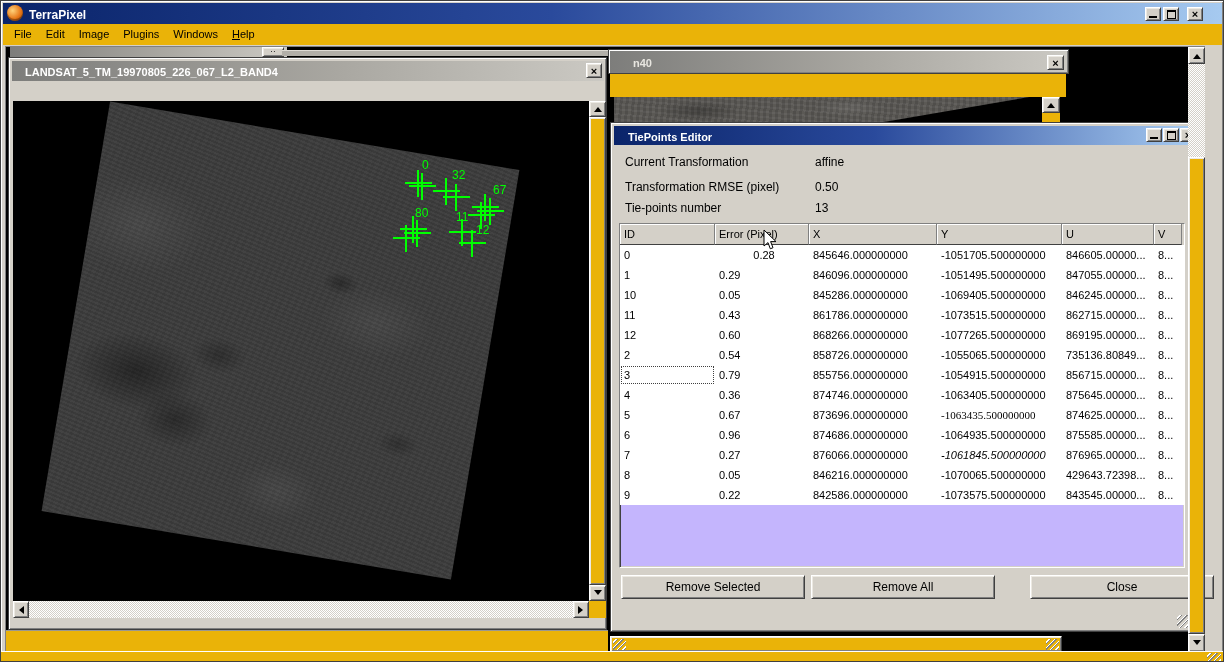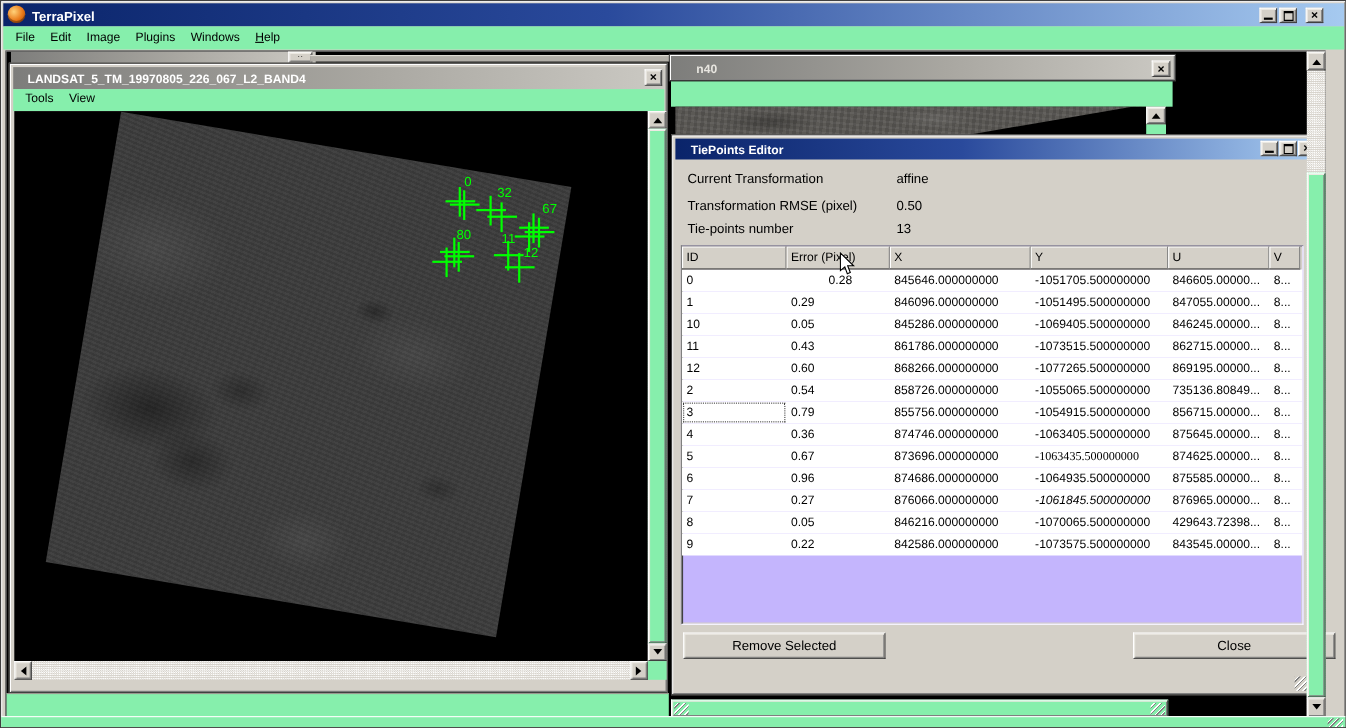--- a/index.html
+++ b/index.html
@@ -1,21 +1,21 @@
 <!DOCTYPE html>
 <html><head>
 <meta charset="utf-8">
 <style>
 *{margin:0;padding:0;box-sizing:border-box}
 html,body{background:#000}
 #screen{position:relative;width:1224px;height:662px;background:#d4d0c8;
   font-family:"Liberation Sans",sans-serif;font-size:11px;color:#000;overflow:hidden;
   border:1px solid #404040;box-shadow:inset 1px 1px 0 #fff,inset -1px -1px 0 #808080}
 .abs{position:absolute}
-.face{background:#86efac}
+.face{background:#eab308}
 .raised{border-top:1px solid #fff;border-left:1px solid #fff;border-right:1px solid #404040;border-bottom:1px solid #404040;box-shadow:inset 1px 1px 0 #ece9e2,inset -1px -1px 0 #808080}
 .btn3d{background:#d4d0c8;border-top:1px solid #fff;border-left:1px solid #fff;border-right:1px solid #404040;border-bottom:1px solid #404040;box-shadow:inset 1px 1px 0 #ece9e2,inset -1px -1px 0 #808080;display:flex;align-items:center;justify-content:center;cursor:default}
 .sunken{border-top:1px solid #808080;border-left:1px solid #808080;border-right:1px solid #fff;border-bottom:1px solid #fff;box-shadow:inset 1px 1px 0 #404040,inset -1px -1px 0 #d4d0c8}
 .winframe{background:#d4d0c8;border:1px solid #404040;box-shadow:inset 1px 1px 0 #fff,inset -1px -1px 0 #808080}
 .tb-active{background:linear-gradient(90deg,#0a246a 0%,#2a4a9c 45%,#a6caf0 100%)}
 .tb-inactive{background:linear-gradient(90deg,#7d7d7b 0%,#a9a7a1 55%,#cbc9c3 100%)}
 .tb-text{color:#fff;font-weight:bold;font-size:11px;line-height:18px;white-space:nowrap}
 .dither{background-image:conic-gradient(#ffffff 25%,#d4d0c8 0 50%,#ffffff 0 75%,#d4d0c8 0);background-size:2px 2px}
 .menu-item{padding:2px 7px;line-height:15px;cursor:default}
 #main-menu{display:flex;align-items:center;padding-left:4px}
@@ -121,24 +121,20 @@
       <div class="abs grip" style="right:2px;top:2px;width:13px;height:11px"></div>
     </div>
 
     <div class="abs winframe" style="left:2px;top:10px;width:599px;height:573px">
       <div class="abs tb-inactive" style="left:3px;top:3px;width:592px;height:20px">
         <span class="tb-text abs" style="left:13px;top:2px">LANDSAT_5_TM_19970805_226_067_L2_BAND4</span>
         <div class="btn3d tbtn" style="left:574px;top:2px;height:15px">
             <span class="glyph-x">×</span>
           </div>
       </div>
-      <div id="landsat-menu" class="abs face" style="left:3px;top:23px;width:592px;height:20px;display:flex;padding-left:4px">
-          <div class="menu-item">Tools</div>
-          <div class="menu-item">View</div>
-        </div>
 
       <div class="abs" style="left:4px;top:43px;width:576px;height:500px;background:#000;overflow:hidden">
         <div class="sat-img"></div>
         <div id="marker-layer" class="abs" style="left:0;top:0;width:100%;height:100%">
             <div class="abs" style="left: 0px; top: 0px;">
               <div class="cross" style="left: 392px; top: 69px;"></div>
               <div class="cross" style="left: 396px; top: 72px;"></div>
               <span class="marker-label" style="left: 409px; top: 58px;">0</span>
             </div>
             <div class="abs" style="left: 0px; top: 0px;">
@@ -324,20 +320,21 @@
               <div class="td" style="width: 128px;">842586.000000000</div>
               <div class="td" style="width: 125px;">-1073575.500000000</div>
               <div class="td" style="width: 92px;">843545.00000...</div>
               <div class="td" style="width: 28px;">8...</div>
             </div>
           </div>
       </div>
 
       <div id="tp-buttons" class="abs" style="left:0;top:452px;width:585px;height:24px">
           <div class="btn3d dlg-btn" style="left: 10px;">Remove Selected</div>
+          <div class="btn3d dlg-btn" style="left: 200px;">Remove All</div>
           <div class="btn3d dlg-btn" style="left: 391px; margin-left: 28px;">Close</div>
         </div>
       <div class="abs grip" style="left:566px;top:492px;width:15px;height:13px"></div>
     </div>
 
     <div class="abs dither" style="left:1182px;top:0;width:17px;height:605px">
       <div class="btn3d abs" style="left:0;top:0;width:17px;height:17px">
           <span class="arr arr-up"></span>
         </div>
       <div class="abs raised face" style="left:0;top:110px;width:17px;height:477px"></div>

